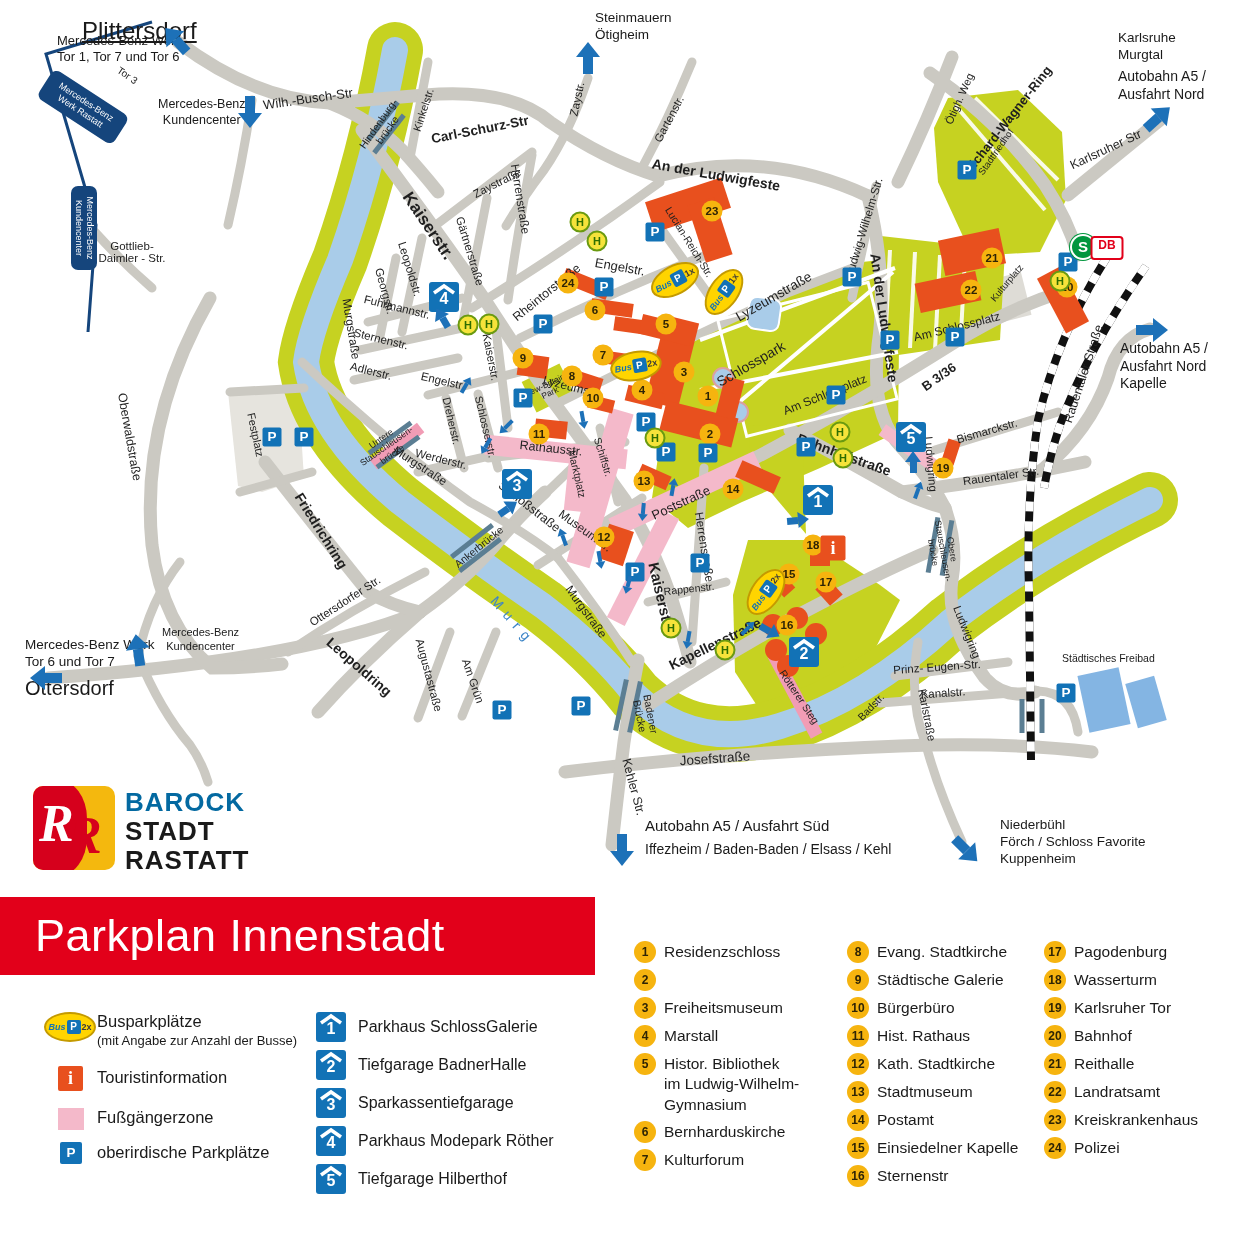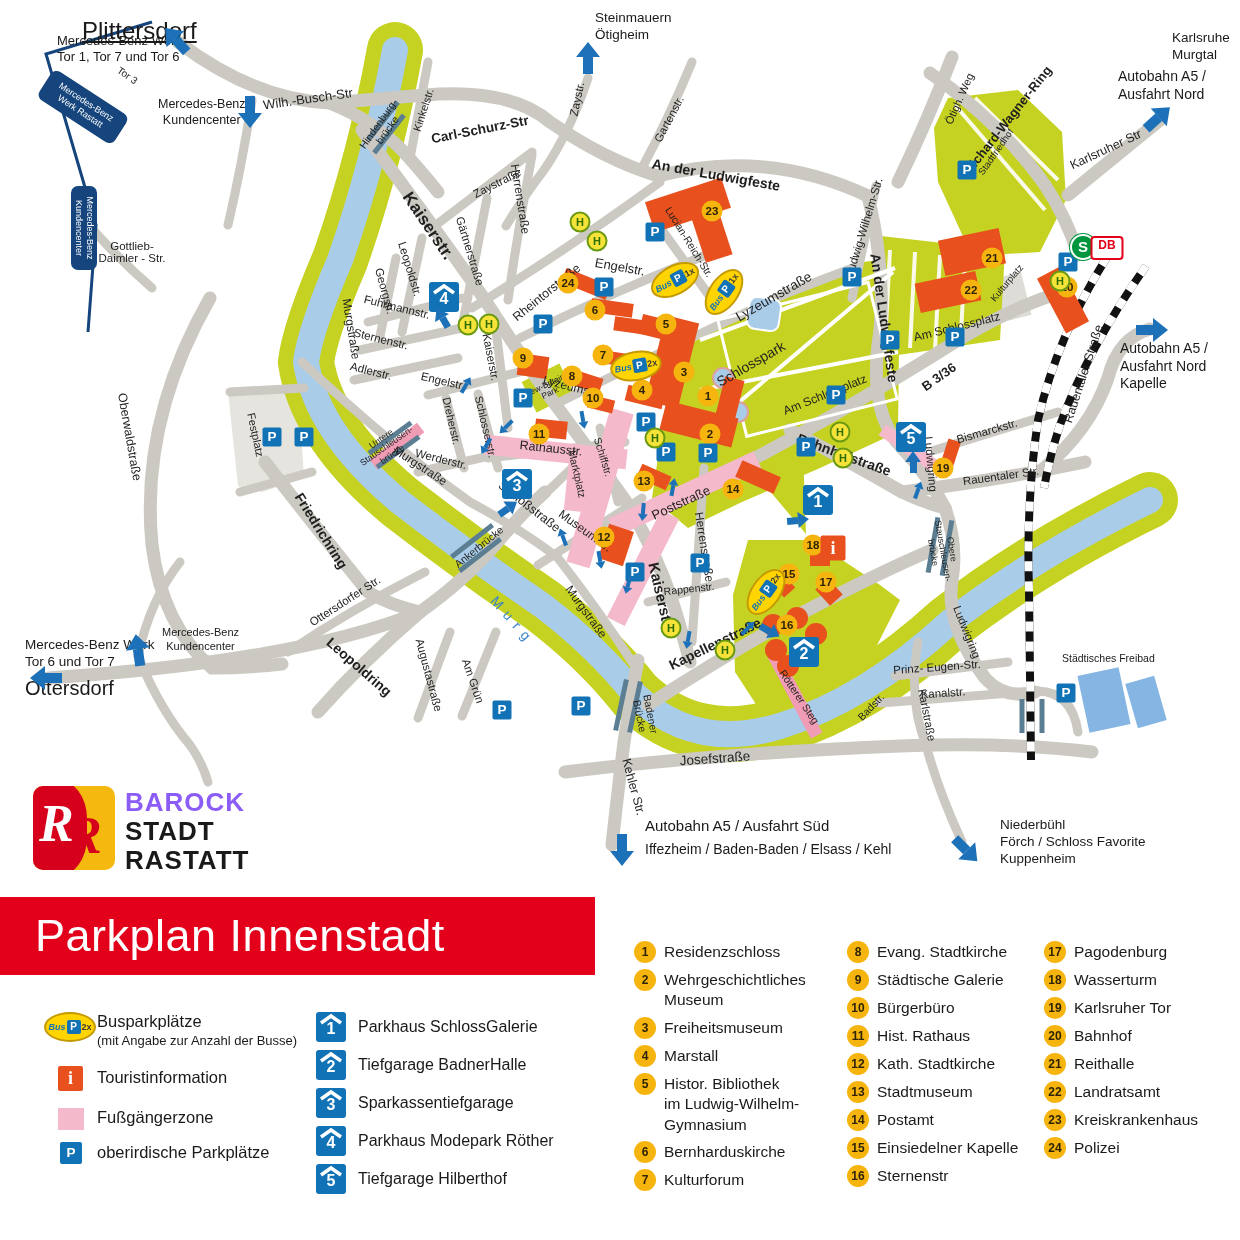--- a/index.html
+++ b/index.html
@@ -47,21 +47,21 @@
   .arr.small .stem{width:3.5px;height:11px;}
   
   .banner{position:absolute;left:0;top:897px;width:595px;height:78px;background:#e2001a;display:flex;align-items:center;}
   .banner span{color:#fff;font-size:45px;margin-left:35px;letter-spacing:0.5px;}
   .emblem{position:absolute;left:33px;top:786px;width:82px;height:84px;border-radius:10px;overflow:hidden;background:#f4b80e;}
   .emblem .redblob{position:absolute;left:-18px;top:-6px;width:72px;height:96px;background:#d6001c;border-radius:40%;}
   .emblem .rw{position:absolute;left:6px;top:8px;color:#fff;font-family:"Liberation Serif",serif;font-style:italic;font-weight:700;font-size:52px;}
   .emblem .rr{position:absolute;left:34px;top:20px;color:#d6001c;font-family:"Liberation Serif",serif;font-style:italic;font-weight:700;font-size:52px;}
   .logo-text{position:absolute;left:125px;top:789px;line-height:1.0;}
   .logo-text div{font-size:26px;font-weight: 700;letter-spacing:1px;}
-  .logo-text .l1{color:#8b5cf6;}
+  .logo-text .l1{color:#0369a1;}
   .logo-text .l2,.logo-text .l3{color:#1a1a1a;margin-top:3px;}
   .llabel{position:absolute;font-size:16.5px;}
   .lsub{position:absolute;font-size:13px;}
   .pinksq{position:absolute;width:26px;height:22px;background:#f4b9ca;}
   .bheading{position:absolute;left:662px;top:905px;color:#e2001a;font-weight:700;font-size:17px;}
   .bcol{position:absolute;top:941px;}
   .bitem{display:flex;margin-bottom:6px;}
   .bitem .bc{flex:0 0 22px;width:22px;height:22px;border-radius:50%;background:#f6b40f;color:#2e2405;
              font-weight:700;font-size:12px;line-height:22px;text-align:center;margin-right:8px;}
   .bitem .bl{font-size:15.5px;line-height:1.32;white-space:pre-line;padding-top:1px;}
@@ -263,21 +263,21 @@
           <div>Tor 1, Tor 7 und Tor 6</div>
         </div>
         <div class="dest" style="left: 158px; top: 97px; font-size: 12.5px; text-align: center;">
           <div>Mercedes-Benz</div>
           <div>Kundencenter</div>
         </div>
         <div class="dest" style="left: 595px; top: 10px; font-size: 13.5px;">
           <div>Steinmauern</div>
           <div>Ötigheim</div>
         </div>
-        <div class="dest" style="left: 1172px; top: 30px; font-size: 13.5px;">
+        <div class="dest" style="left: 1118px; top: 30px; font-size: 13.5px;">
           <div>Karlsruhe</div>
           <div>Murgtal</div>
         </div>
         <div class="dest" style="left: 1118px; top: 68px; font-size: 14px;">
           <div>Autobahn A5 /</div>
           <div>Ausfahrt Nord</div>
         </div>
         <div class="dest" style="left: 1120px; top: 340px; font-size: 14px;">
           <div>Autobahn A5 /</div>
           <div>Ausfahrt Nord</div>
@@ -694,22 +694,20 @@
     </div>
 
   <div id="bcols">
       <div class="bcol" style="left: 634px; width: 210px;">
         <div class="bitem">
           <div class="bc">1</div>
           <div class="bl" style="width: 180px;">Residenzschloss</div>
         </div>
         <div class="bitem">
           <div class="bc">2</div>
-          <div class="bl" style="width: 180px;">Wehrgeschichtliches
-Museum</div>
         </div>
         <div class="bitem">
           <div class="bc">3</div>
           <div class="bl" style="width: 180px;">Freiheitsmuseum</div>
         </div>
         <div class="bitem">
           <div class="bc">4</div>
           <div class="bl" style="width: 180px;">Marstall</div>
         </div>
         <div class="bitem">

